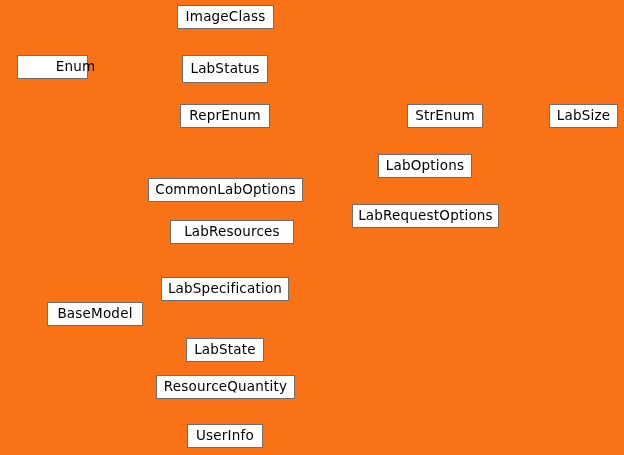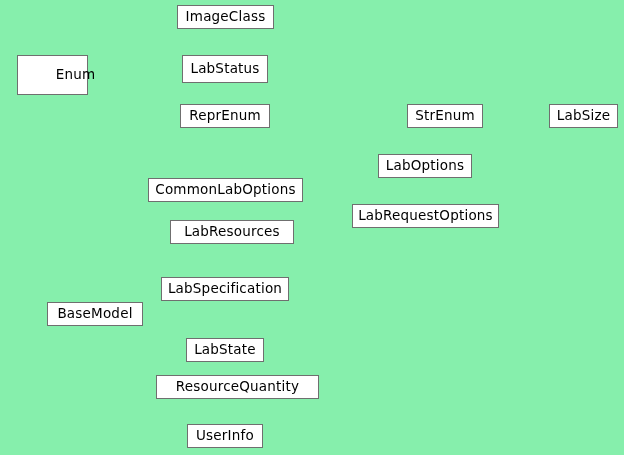--- a/index.html
+++ b/index.html
@@ -4,21 +4,21 @@
 <style>
   html, body {
     margin: 0;
     padding: 0;
     background: #000000;
   }
   .canvas {
     position: relative;
     width: 624px;
     height: 455px;
-    background: #86efac;
+    background: #f97316;
     overflow: hidden;
     font-family: "DejaVu Sans", "Liberation Sans", sans-serif;
   }
   .node {
     position: absolute;
     box-sizing: border-box;
     background: #ffffff;
     border: 1px solid #6f6f6f;
     display: flex;
     align-items: center;
@@ -33,21 +33,21 @@
     letter-spacing: 0.2px;
   }
 </style>
 </head>
 <body>
 
 <div class="canvas">
   <div class="node" style="left: 177px; top: 5px; width: 97px; height: 24px;">
       <span>ImageClass</span>
     </div>
-  <div class="node" style="left: 17px; top: 55px; width: 71px; height: 40px; padding-left: 46px;">
+  <div class="node" style="left: 17px; top: 55px; width: 71px; height: 24px; padding-left: 46px;">
       <span>Enum</span>
     </div>
   <div class="node" style="left: 182px; top: 55px; width: 86px; height: 28px;">
       <span>LabStatus</span>
     </div>
   <div class="node" style="left: 180px; top: 104px; width: 90px; height: 24px;">
       <span>ReprEnum</span>
     </div>
   <div class="node" style="left: 387px; top: 104px; width: 76px; height: 24px; margin-left: 20px;">
       <span>StrEnum</span>
@@ -69,19 +69,19 @@
     </div>
   <div class="node" style="left: 161px; top: 277px; width: 128px; height: 24px;">
       <span>LabSpecification</span>
     </div>
   <div class="node" style="left: 4px; top: 302px; width: 96px; height: 24px; margin-left: 43px;">
       <span>BaseModel</span>
     </div>
   <div class="node" style="left: 186px; top: 326px; width: 78px; height: 24px; margin-top: 12px;">
       <span>LabState</span>
     </div>
-  <div class="node" style="left: 156px; top: 375px; width: 163px; height: 24px;">
+  <div class="node" style="left: 156px; top: 375px; width: 139px; height: 24px;">
       <span>ResourceQuantity</span>
     </div>
   <div class="node" style="left: 187px; top: 424px; width: 76px; height: 24px;">
       <span>UserInfo</span>
     </div>
 </div>
 
 </body></html>

